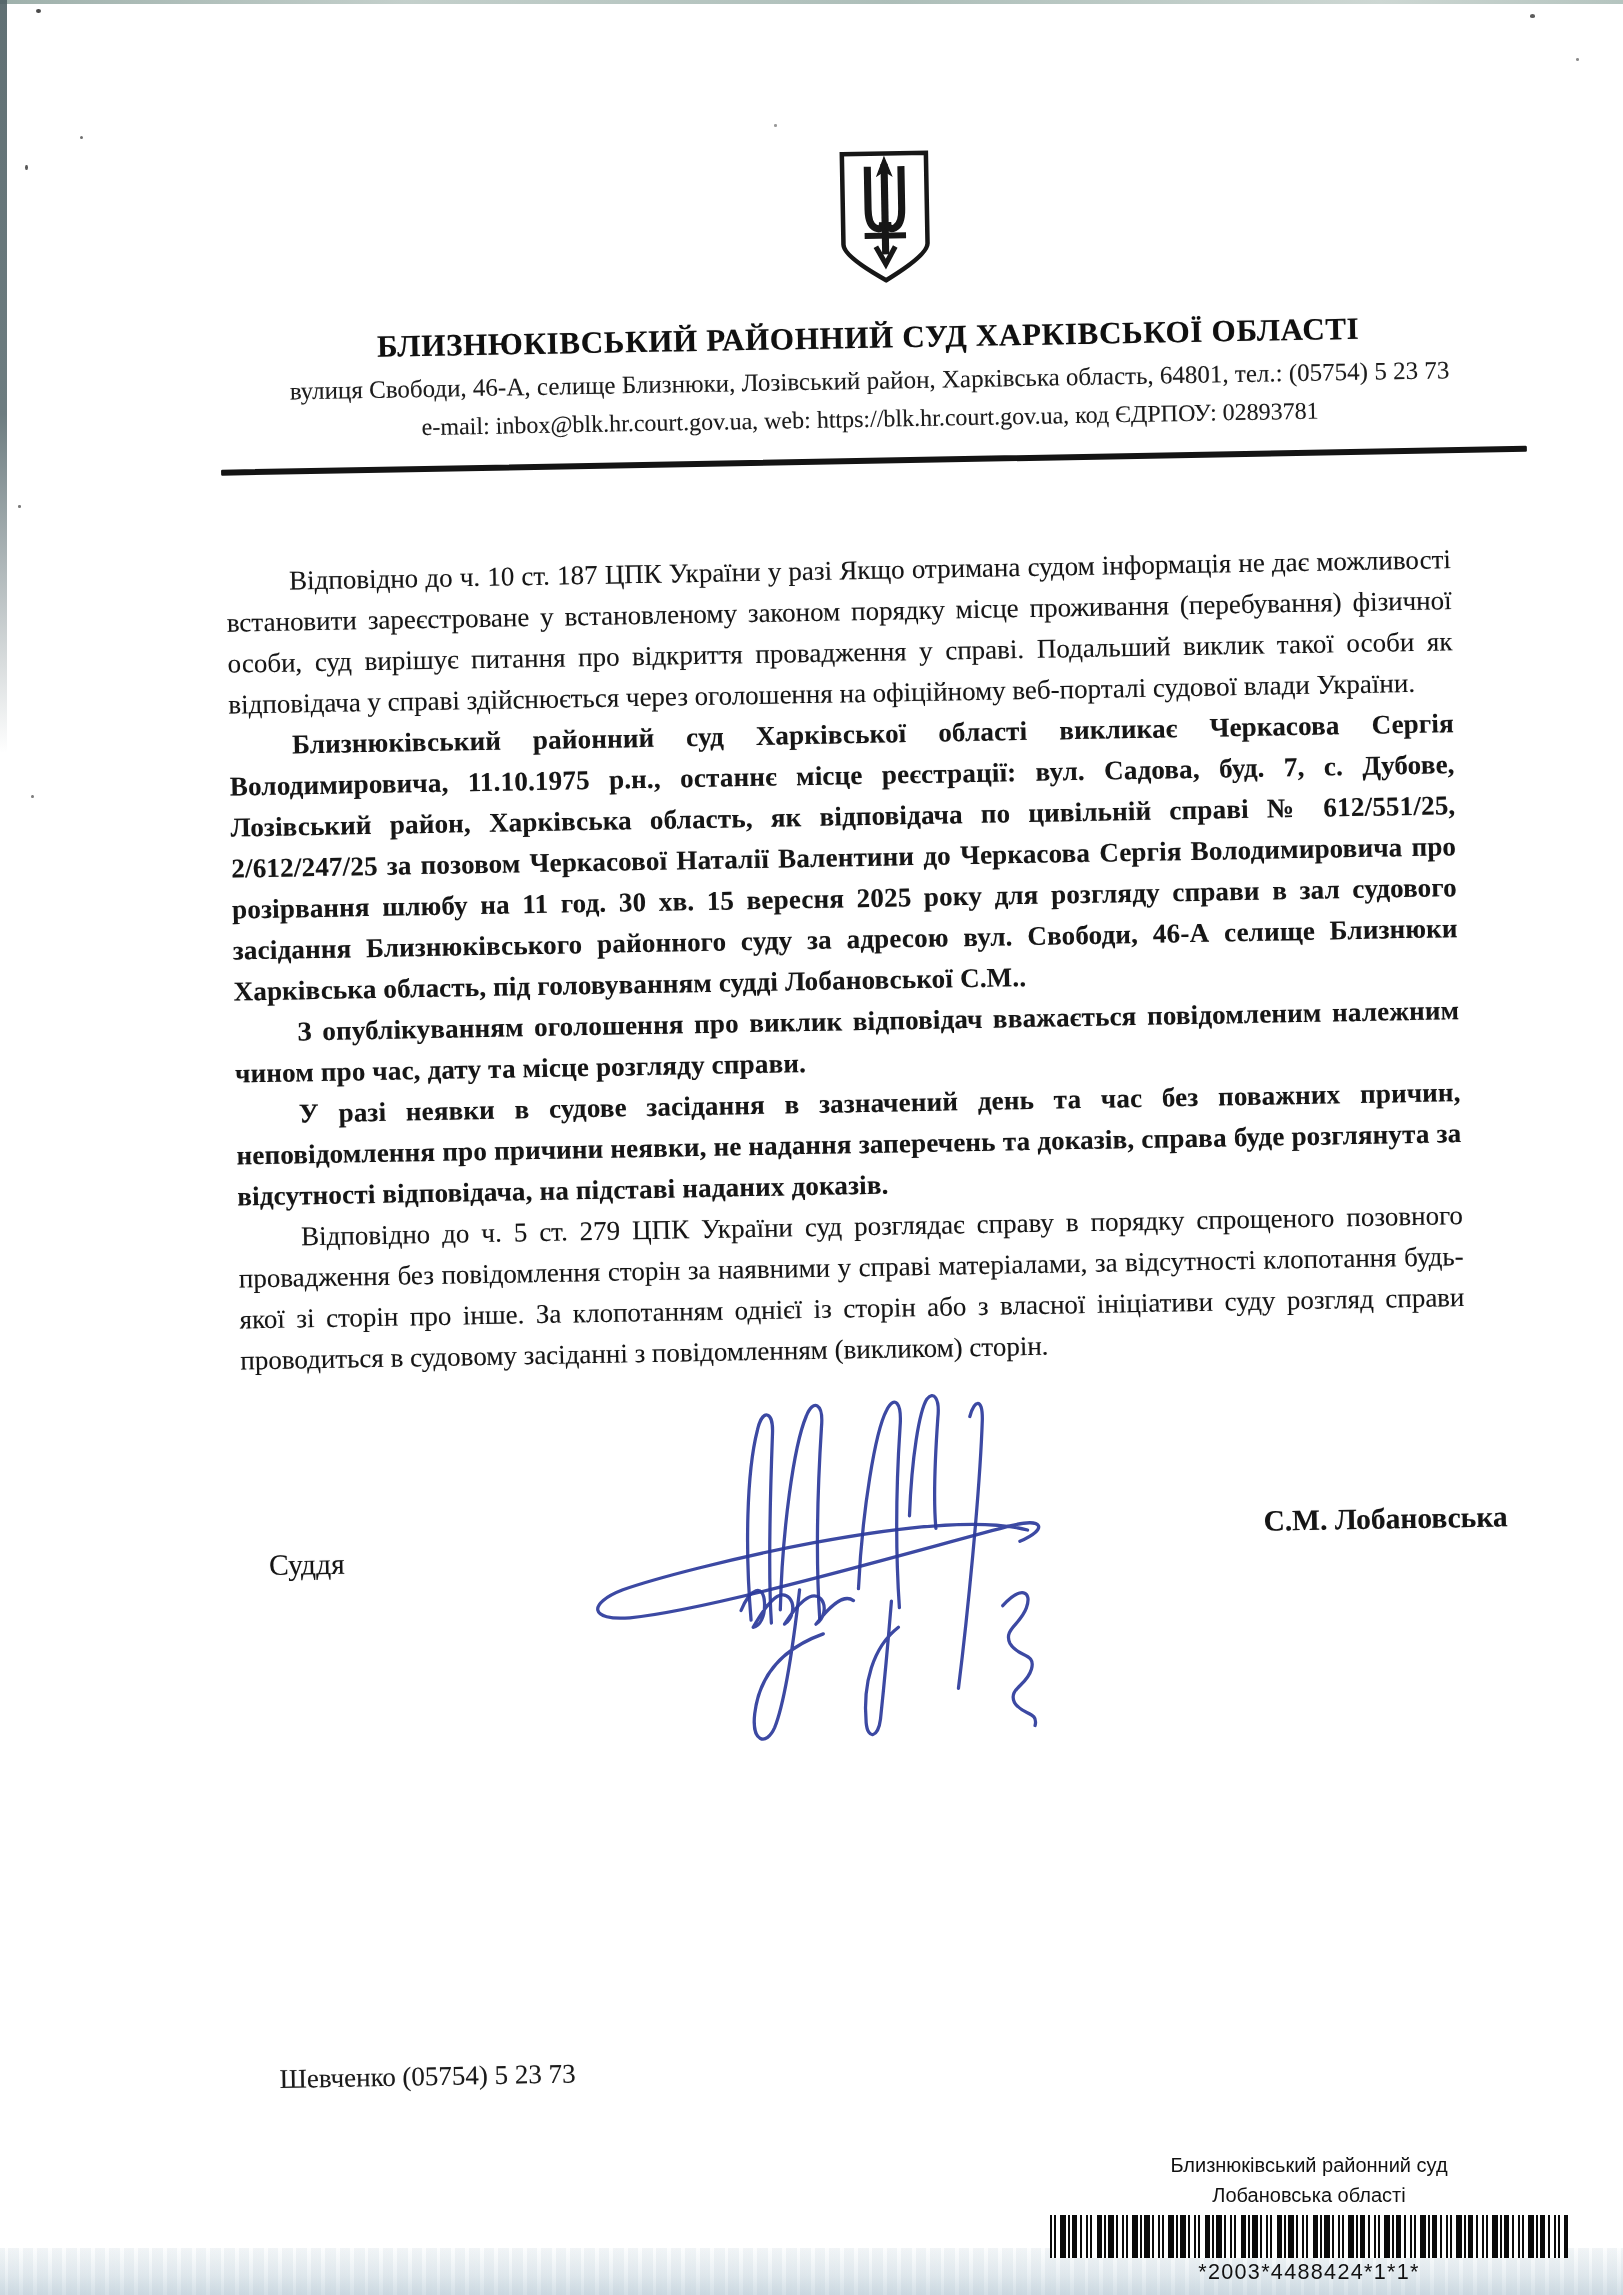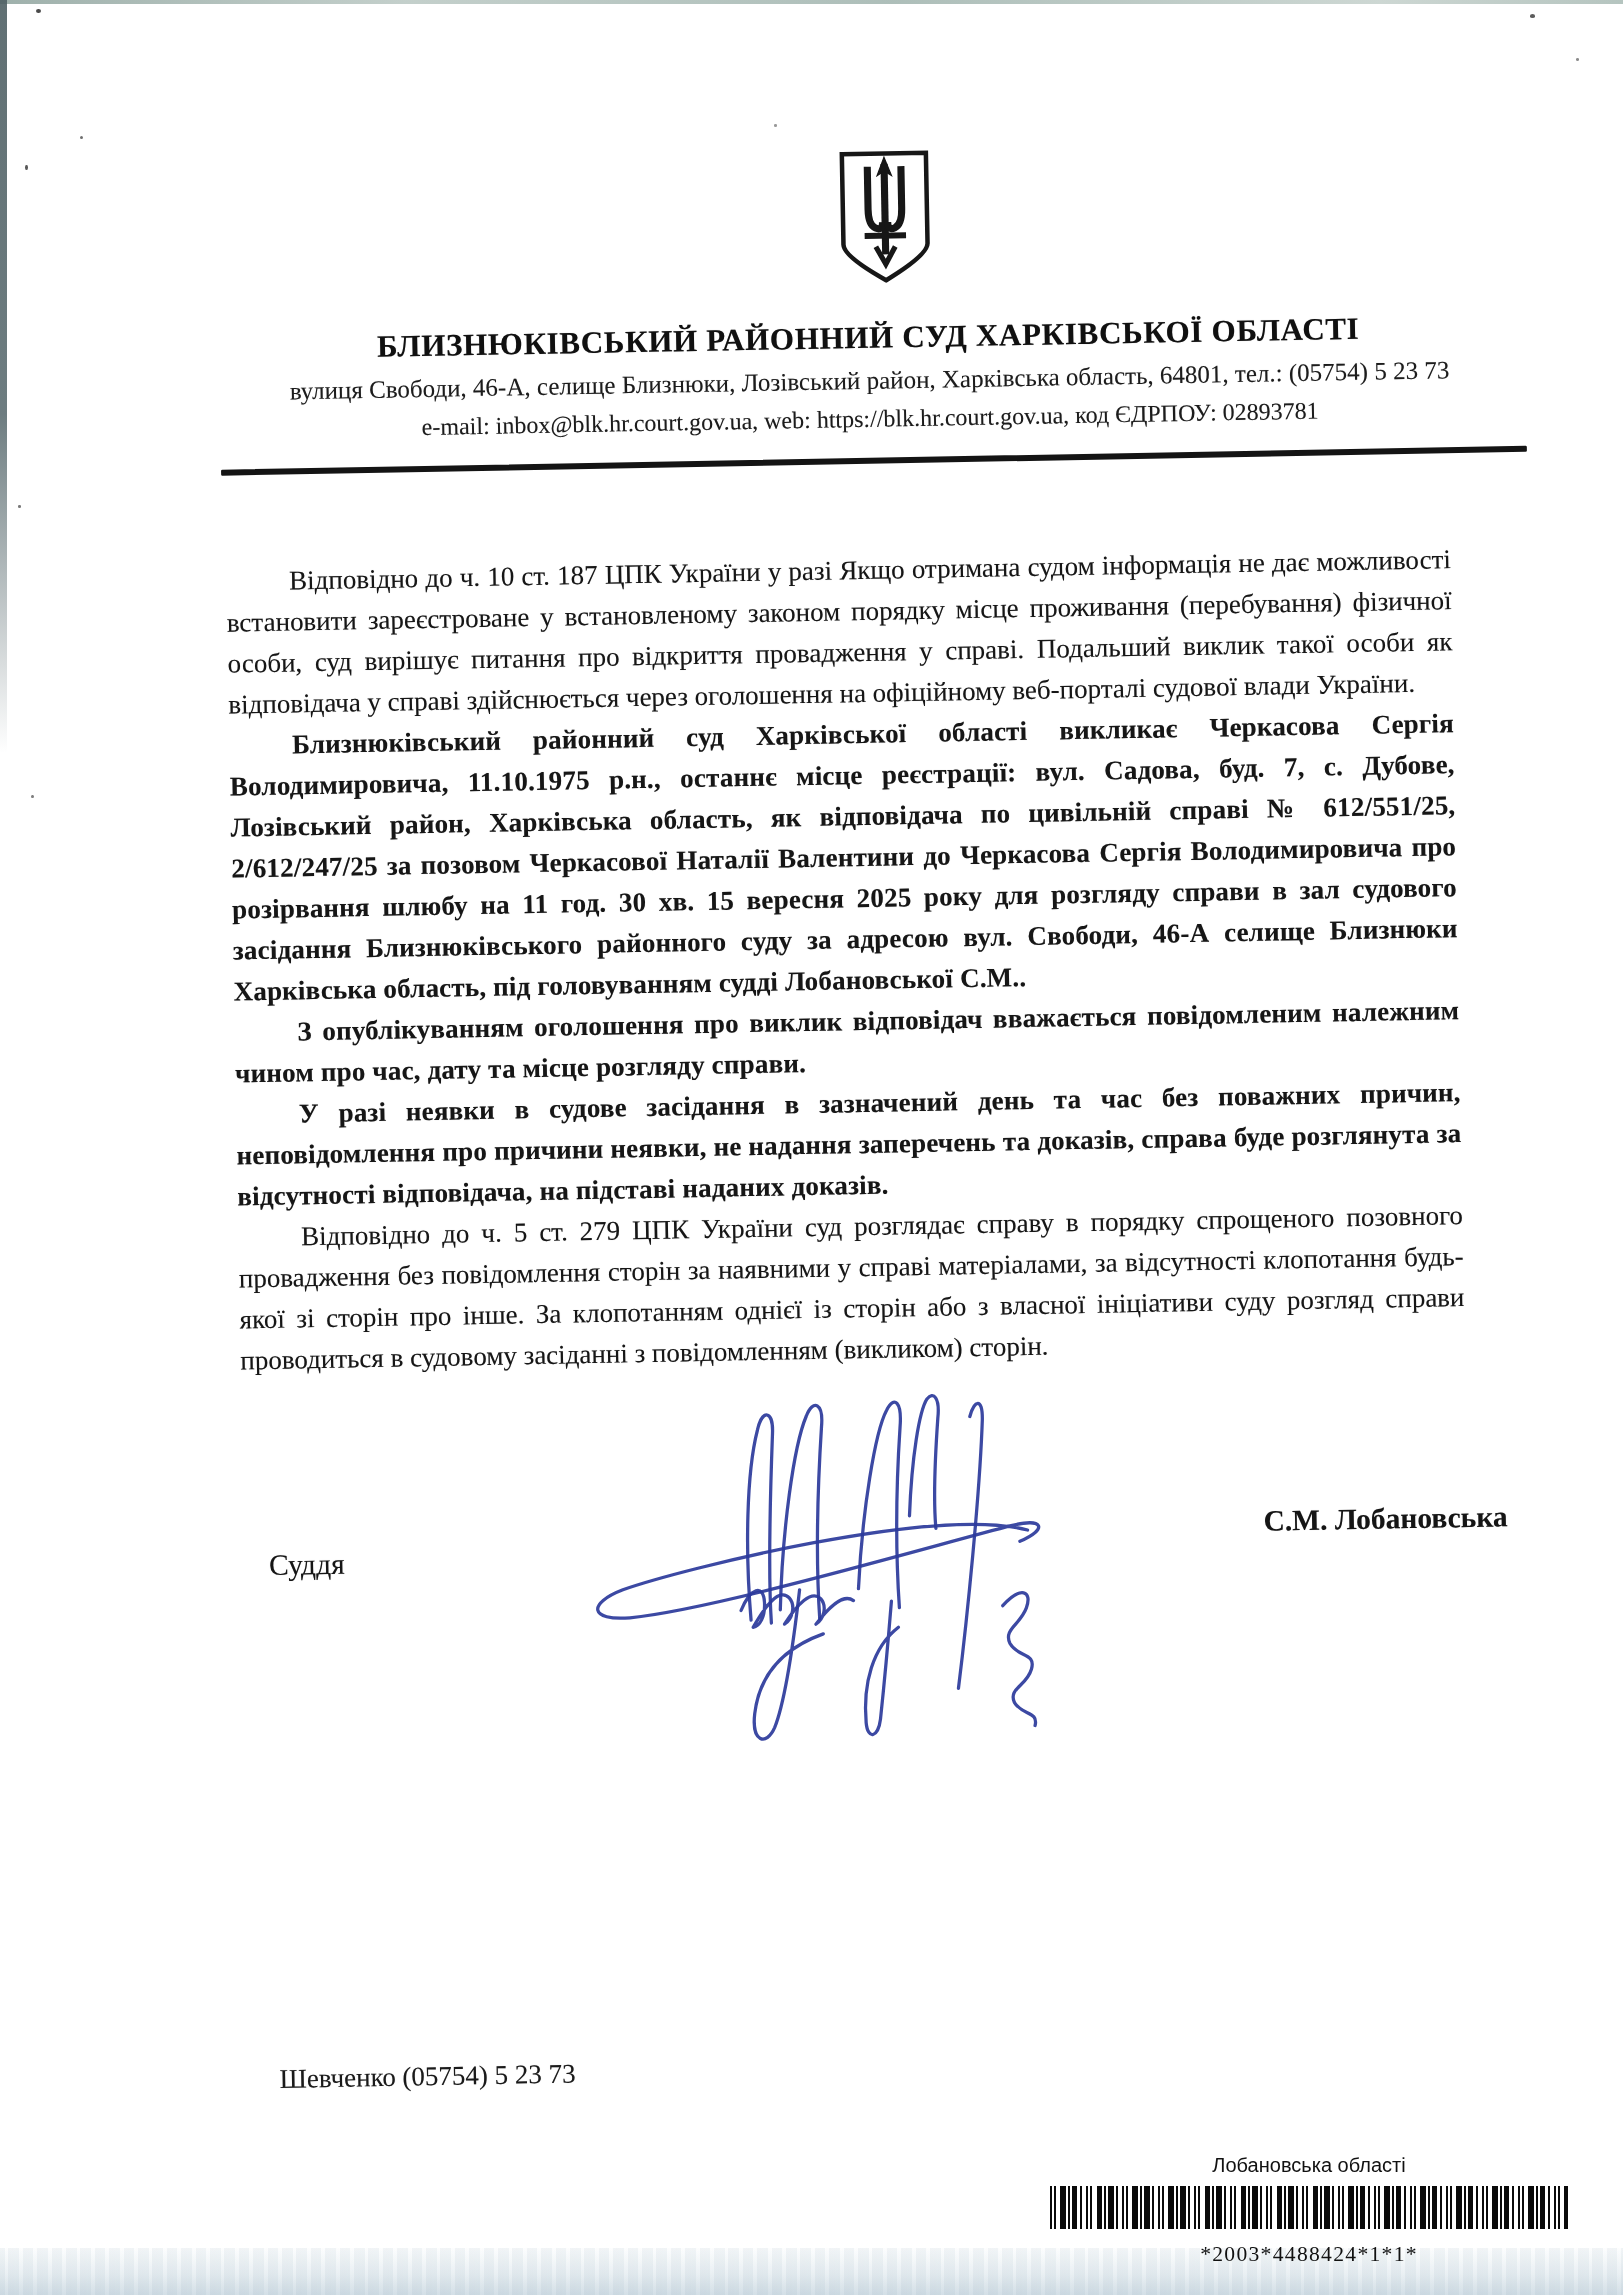--- a/index.html
+++ b/index.html
@@ -87,21 +87,21 @@
   .barcode-bars{
     margin:5.2px auto 0 auto;width:518px;height:43px;
     background-image:repeating-linear-gradient(90deg,
       #0a0a0a 0 2px,  #ffffff 2px 3.9px,
       #0a0a0a 3.9px 5.9px, #ffffff 5.9px 10.5px,
       #0a0a0a 10.5px 15.7px, #ffffff 15.7px 17.7px,
       #0a0a0a 17.7px 19.6px, #ffffff 19.6px 22px,
       #0a0a0a 22px 27.5px, #ffffff 27.5px 30px,
       #0a0a0a 30px 32px, #ffffff 32px 36px);
   }
-  .barcode-number{font-size:21.6px;letter-spacing:1.3px;margin-top:13px;font-family:Liberation Serif, serif;}
+  .barcode-number{font-size:21.6px;letter-spacing:1.3px;margin-top:1px;}
   
   .emblem path{stroke:#171717;}
 </style>
 </head>
 <body>
 
 <div class="page">
 
   <div class="edge-top"></div>
   <div class="edge-left"></div>
@@ -153,19 +153,20 @@
       <path d="M330 300 C318 390 305 470 288 510 C275 538 252 532 258 488 C266 430 300 390 365 368"></path>
       <path d="M470 320 C462 400 455 460 450 500 C446 528 430 532 428 505 C424 445 440 390 480 360"></path>
       <path d="M595 40 C602 15 615 10 614 45 C608 160 585 350 570 455"></path>
       <path d="M640 330 C668 300 686 308 676 334 C666 360 640 366 650 388 C662 410 690 402 682 428 C674 454 646 456 655 478 C666 498 692 492 686 514"></path>
     </svg>
 
     <div class="footer-contact">Шевченко (05754) 5 23 73</div>
   </div>
 
   <div class="stamp">
+    <div class="stamp-title">Близнюківський районний суд</div>
     <div class="stamp-title">Лобановська області</div>
     <div class="barcode-bars"></div>
     <div class="barcode-number">*2003*4488424*1*1*</div>
   </div>
 
 </div>
 
 
 </body></html>

